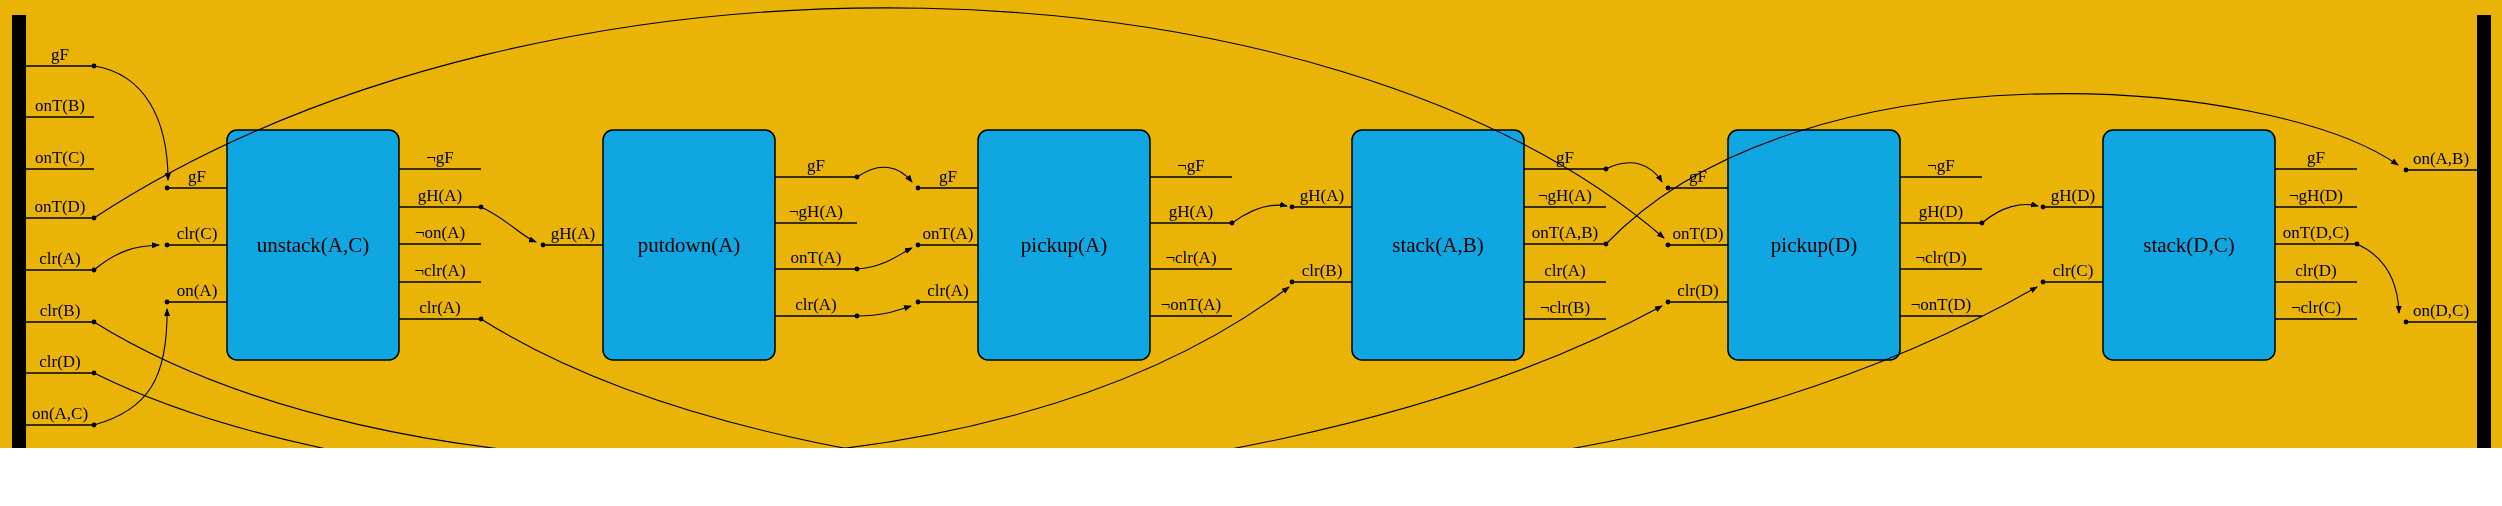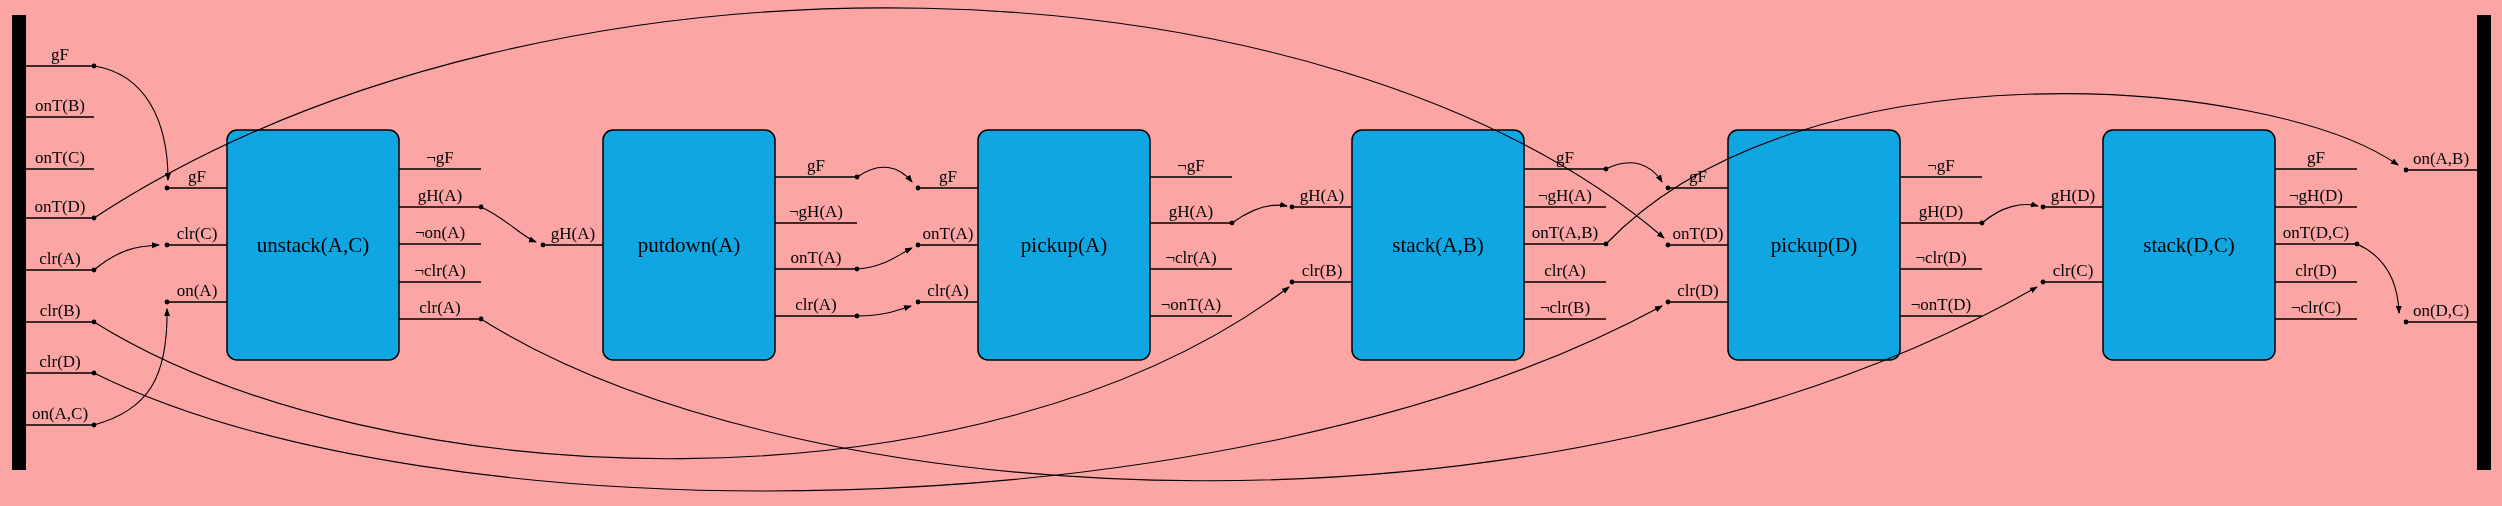--- a/index.html
+++ b/index.html
@@ -1,16 +1,16 @@
 <!DOCTYPE html>
 <html><head>
 <meta charset="utf-8">
 <style>
   html,body{margin:0;padding:0;background:#ffffff;}
-  .stage{width:2502px;height:506px;position:relative;background:#fca5a5;}
+  .stage{width:2502px;height:448px;position:relative;background:#eab308;}
   .bar{fill:#000000;}
   .box{fill:#10A6E2;stroke:#000000;stroke-width:1.5;}
   .pl{stroke:#000000;stroke-width:1.3;}
   .pd{fill:#000000;}
   .lab{font-family:"Liberation Serif",serif;font-size:17px;fill:#000000;text-anchor:middle;}
   .title{font-family:"Liberation Serif",serif;font-size:21px;fill:#000000;text-anchor:middle;}
   .edge{fill:none;stroke:#000000;stroke-width:1.1;marker-end:url(#arr);}
 </style>
 </head>
 <body>

